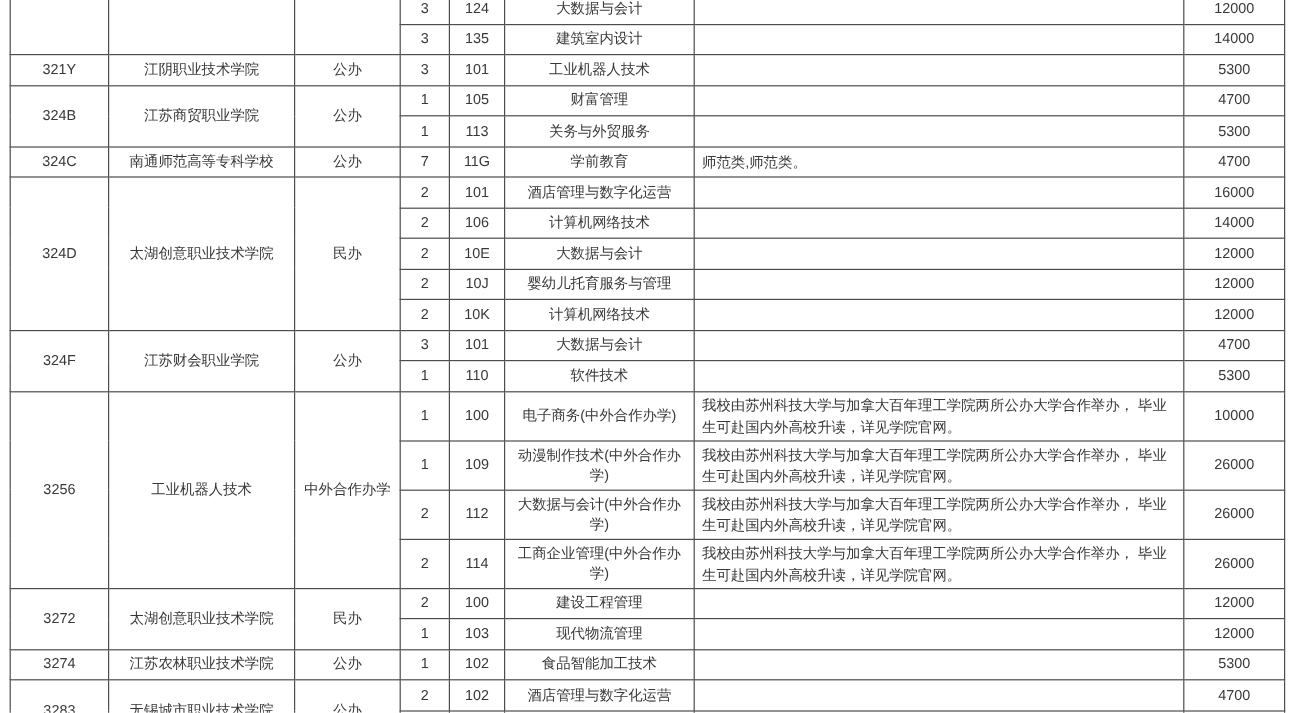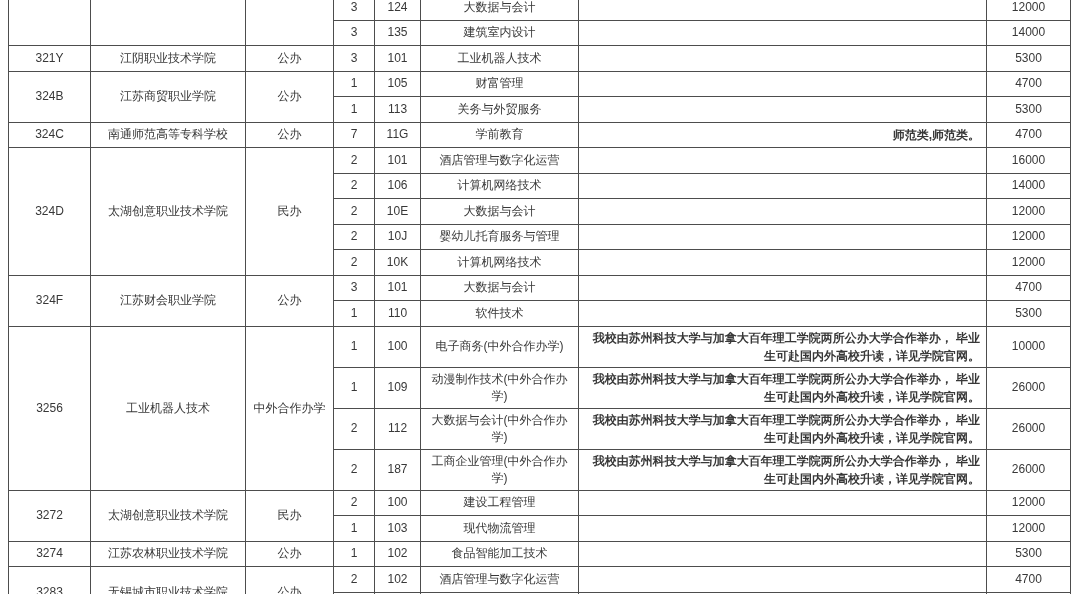--- a/index.html
+++ b/index.html
@@ -27,24 +27,23 @@
     text-align: center;
     vertical-align: middle;
     padding: 1px 4px;
     overflow: hidden;
     line-height: 17px;
     background: #ffffff;
   }
   .plan-table tr.r-normal { height: 25.5px; }
   .plan-table tr.r-tall   { height: 40.5px; }
   .plan-table td.c-remark {
-    text-align: right;
+    text-align: left;
     padding: 2px 6px;
     line-height: 18px;
-    font-weight: bold;
   }
 </style>
 </head>
 <body>
 
 <div class="page">
   <table class="plan-table">
     <colgroup>
       <col style="width:82px">
       <col style="width:155px">
@@ -191,21 +190,21 @@
       </tr>
       <tr class="r-tall">
         <td>2</td>
         <td>112</td>
         <td>大数据与会计(中外合作办学)</td>
         <td class="c-remark">我校由苏州科技大学与加拿大百年理工学院两所公办大学合作举办， 毕业生可赴国内外高校升读，详见学院官网。</td>
         <td>26000</td>
       </tr>
       <tr class="r-tall">
         <td>2</td>
-        <td>187</td>
+        <td>114</td>
         <td>工商企业管理(中外合作办学)</td>
         <td class="c-remark">我校由苏州科技大学与加拿大百年理工学院两所公办大学合作举办， 毕业生可赴国内外高校升读，详见学院官网。</td>
         <td>26000</td>
       </tr>
 
       <tr class="r-normal">
         <td rowspan="2">3272</td>
         <td rowspan="2">太湖创意职业技术学院</td>
         <td rowspan="2">民办</td>
         <td>2</td>

